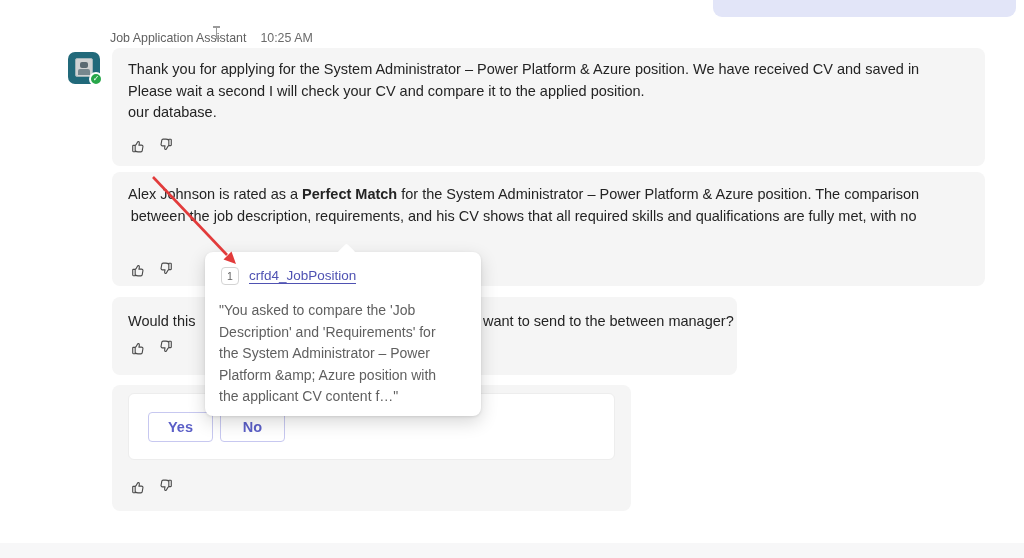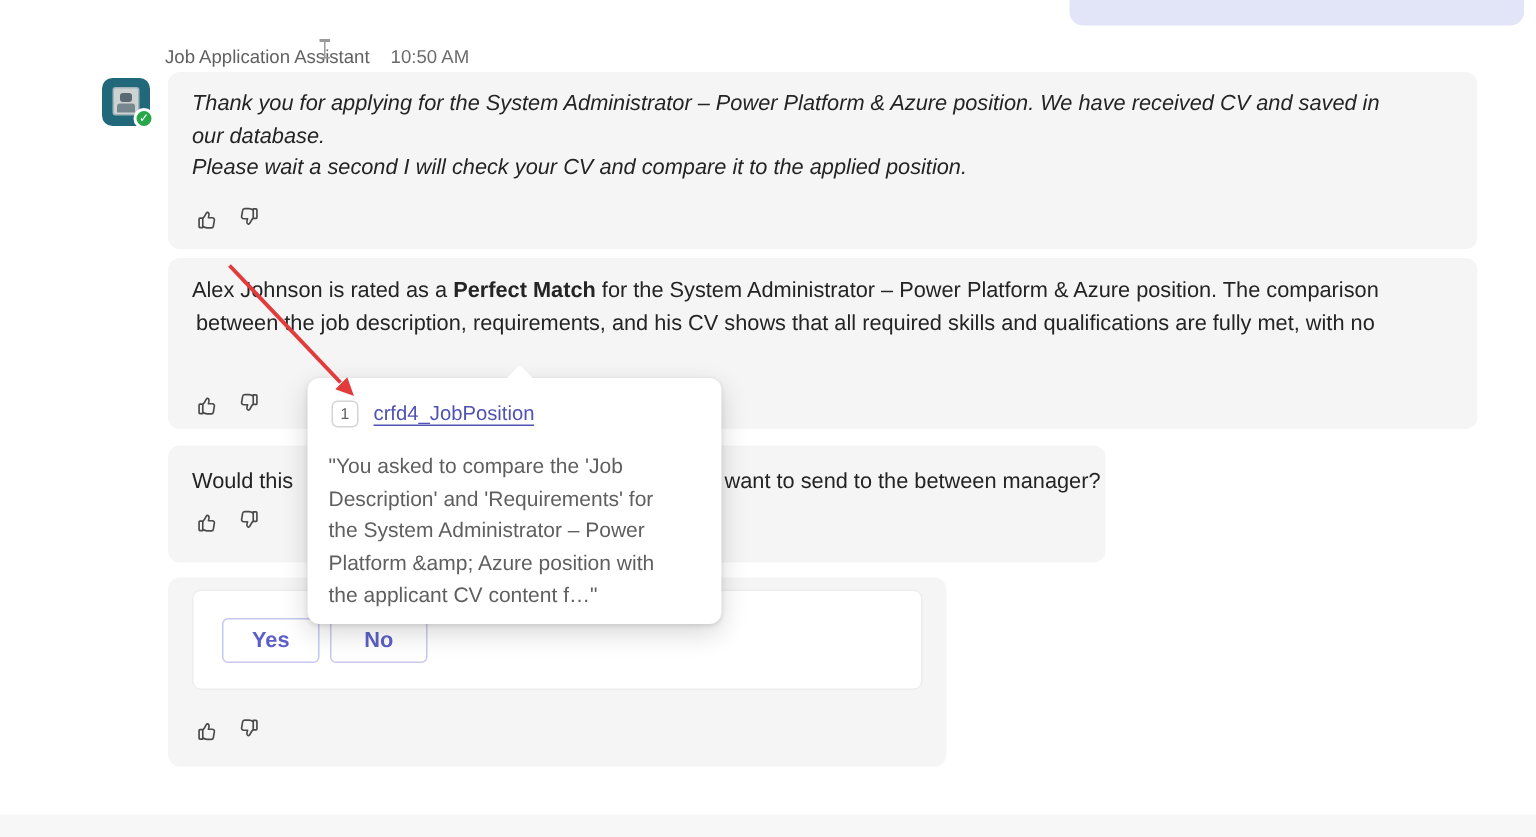--- a/index.html
+++ b/index.html
@@ -81,29 +81,29 @@
 <div class="abs avatar">
   <div class="avatar-img">
     <div class="robot-head"></div>
     <div class="robot-body"></div>
   </div>
   <div class="presence">✓</div>
 </div>
 
 <div class="abs header-row">
   <span class="hdr-name">Job Application Assistant</span>
-  <span class="hdr-time">10:50 AM</span>
+  <span class="hdr-time">10:25 AM</span>
 </div>
 <div class="abs ibeam"></div>
 
 <div class="abs bubble b1">
-  <div class="abs msg t1" style="left:16px;top:11px;position:absolute;font-style:italic;">
+  <div class="abs msg t1" style="left:16px;top:11px;position:absolute;">
     <div>Thank you for applying for the System Administrator – Power Platform &amp; Azure position. We have received CV and saved in</div>
+    <div>Please wait a second I will check your CV and compare it to the applied position.</div>
     <div>our database.</div>
-    <div>Please wait a second I will check your CV and compare it to the applied position.</div>
   </div>
 </div>
 <div class="abs thumbs th1">
   <div class="thumb-btn">
     <svg viewBox="0 0 20 20" width="17" height="17">
         <path fill="none" stroke="#4a4a4a" stroke-width="1.3" stroke-linejoin="round" stroke-linecap="round" d="M6.1 16.2c.9.8 2 1.3 3.4 1.3h3.3c.8 0 1.5-.6 1.6-1.4l.8-4.6c.2-1-.6-1.9-1.6-1.9h-3.1c.4-1.1.7-2.4.4-3.4-.3-.9-1.6-1.1-2-.3-.7 1.4-1.6 3.3-2.8 4.3zM6.1 9.9H3.9c-.4 0-.7.3-.7.7v6c0 .4.3.7.7.7h2.2z"></path>
       </svg>
   </div>
   <div class="thumb-btn thumb-down">
     <svg viewBox="0 0 20 20" width="17" height="17">

